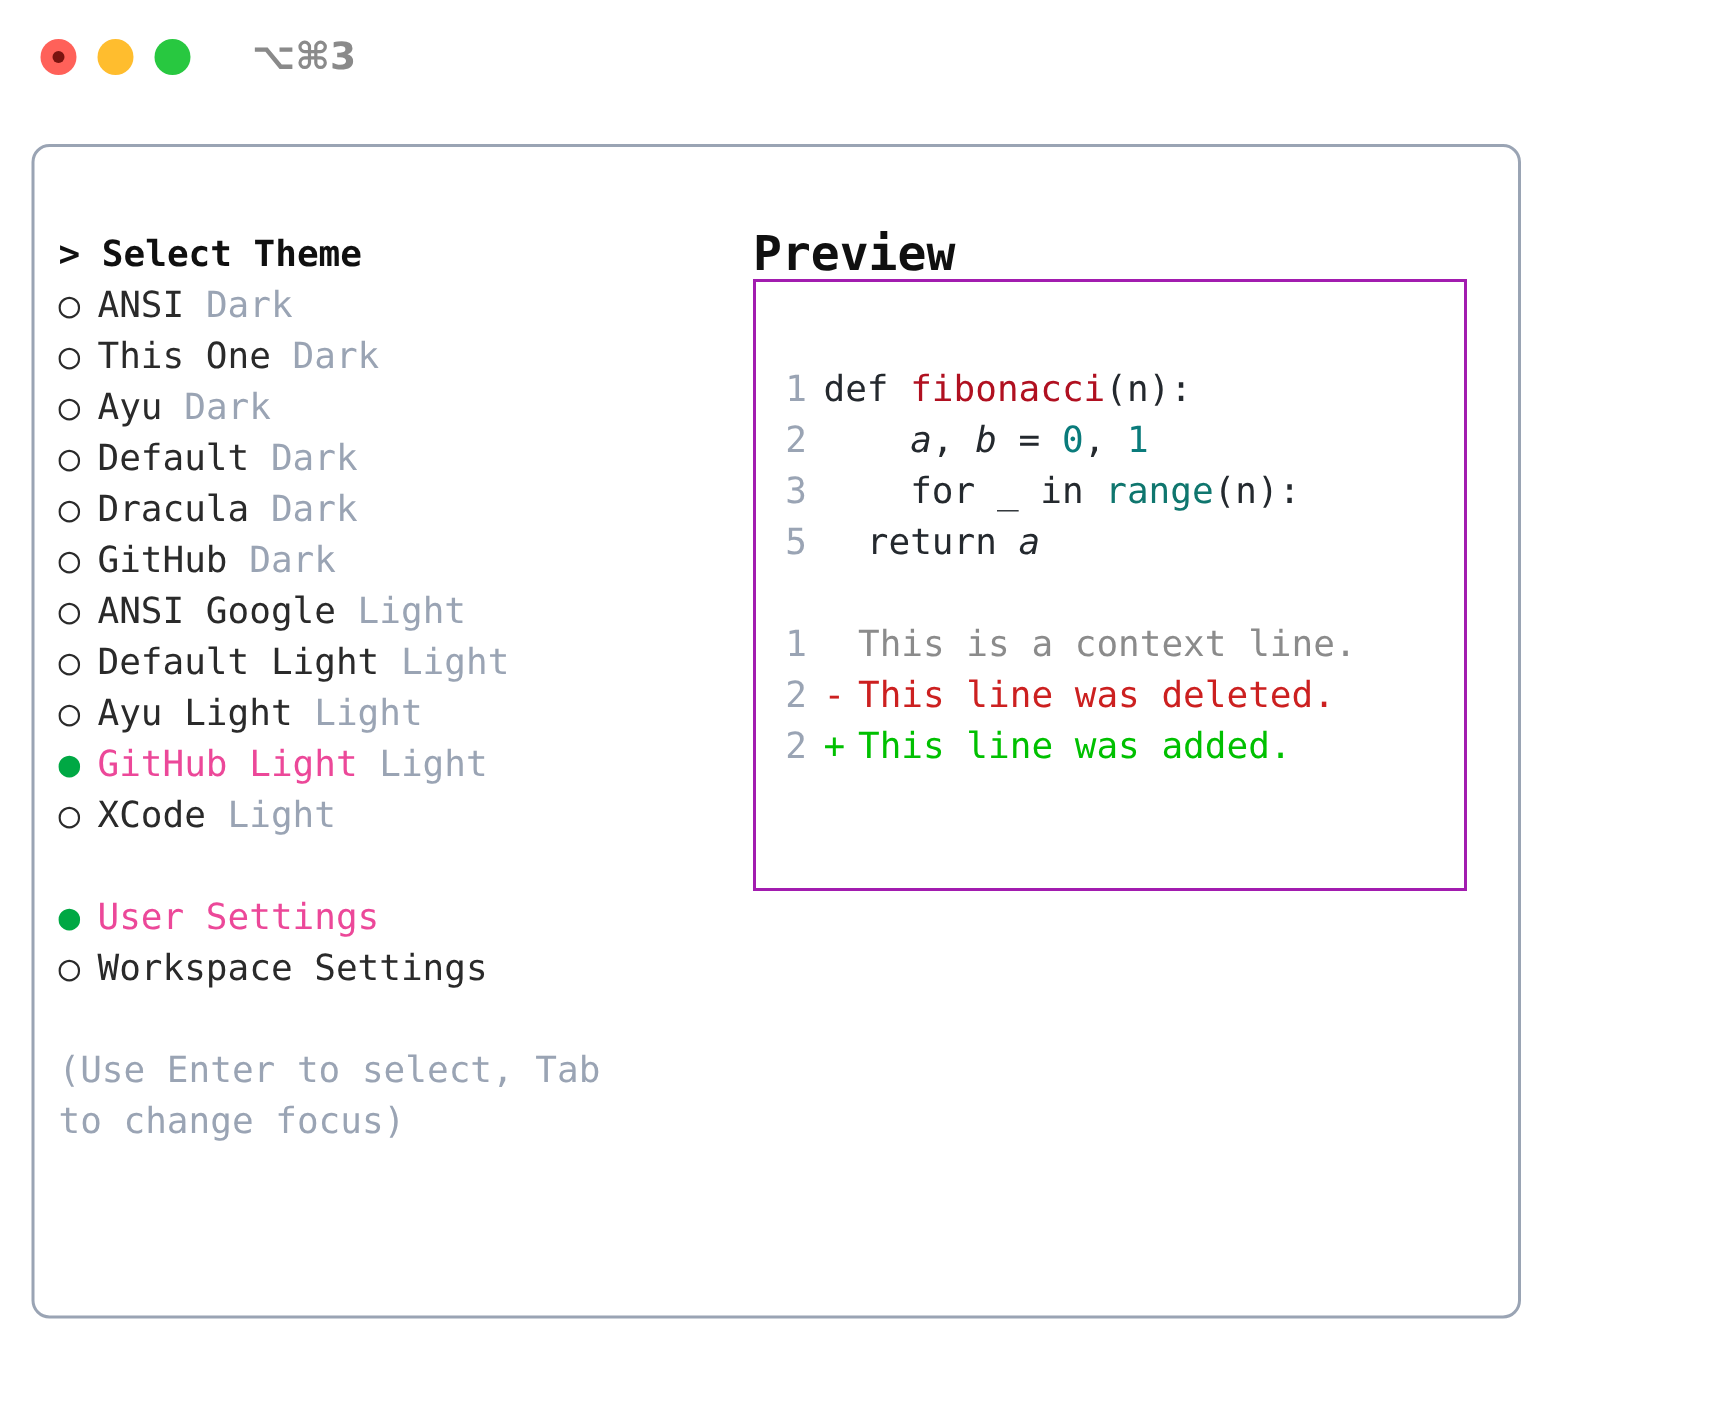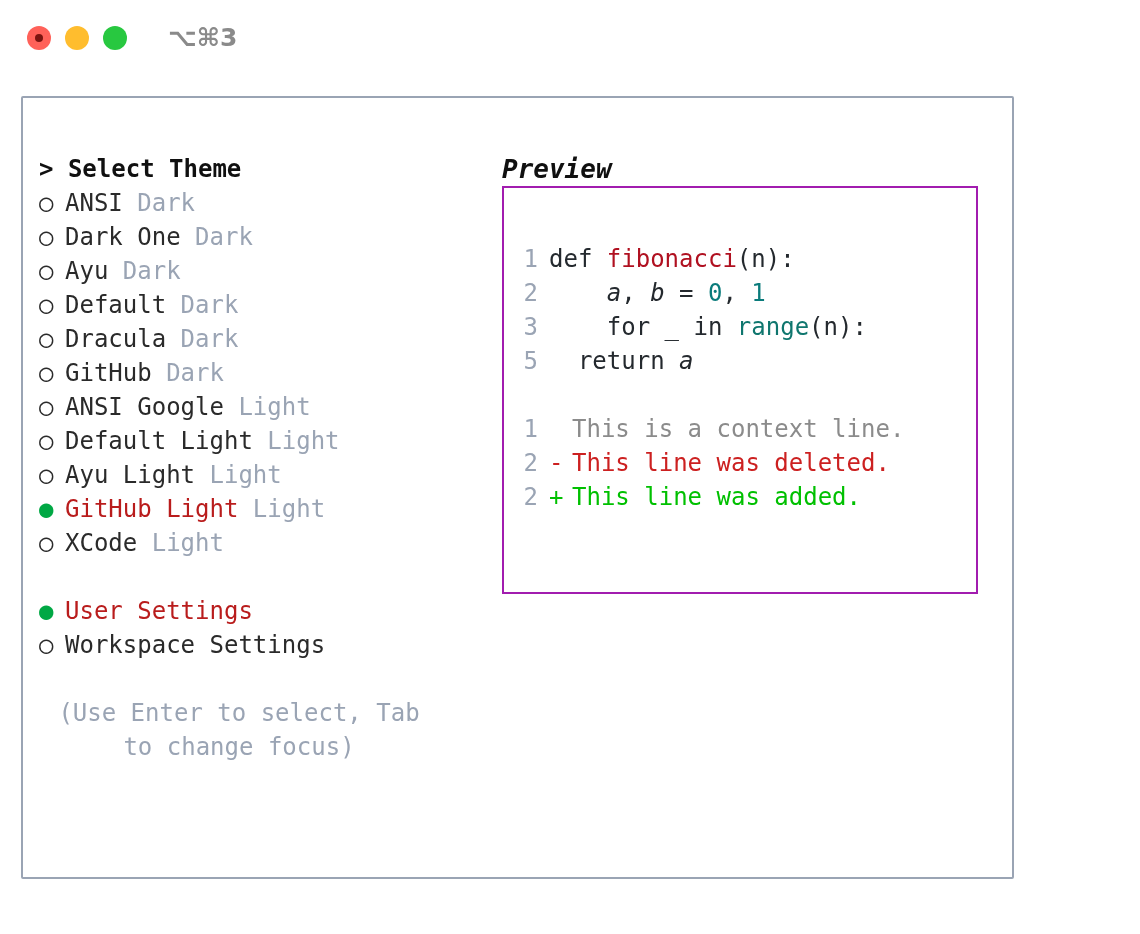--- a/index.html
+++ b/index.html
@@ -70,21 +70,21 @@
   }
 
   
   .panel {
     position: absolute;
     left: 21px;
     top: 96px;
     width: 993px;
     height: 783px;
     border: 2px solid #9aa4b4;
-    border-radius: 2px;
+    border-radius: 12px;
     box-sizing: border-box;
     background: #ffffff;
   }
 
   
   .left-col {
     position: absolute;
     left: 16px;
     top: 54px;
     width: 440px;
@@ -104,58 +104,56 @@
     line-height: 34px;
     color: #2a2a2a;
     white-space: pre;
   }
   .bullet {
     display: inline-block;
     width: 26px;
   }
   .bullet-off { color: #2a2a2a; }
   .bullet-on  { color: #00a844; }
-  .opt-label-on { color: #b91c1c; }
+  .opt-label-on { color: #ec4899; }
   .tag {
     color: #9aa4b4;
   }
 
   .section-title {
     font-size: 24px;
     line-height: 34px;
     color: #101010;
     white-space: pre;
     padding-left: 26px;
   }
 
   .spacer-sm { height: 34px; }
 
   .hint {
     font-size: 24px;
     line-height: 34px;
     color: #9aa4b4;
     width: 400px;
     white-space: pre-wrap;
-    text-align: center;
   }
 
   
   .right-col {
     position: absolute;
     left: 479px;
     top: 54px;
     width: 480px;
   }
   .preview-title {
-    font-size: 26px;
+    font-size: 32px;
     font-weight: bold;
     color: #101010;
     line-height: 34px;
     white-space: pre;
-    font-style: italic;
   }
   .preview-box {
     width: 476px;
     height: 408px;
     border: 2px solid #a21caf;
     box-sizing: border-box;
     background: #ffffff;
     position: relative;
   }
   .code-area {
@@ -204,21 +202,21 @@
   </div>
 
   <div class="panel">
 
     <div class="left-col">
 
       <div class="header-row"><span class="header-caret">&gt;</span><span> </span><span>Select Theme</span></div>
 
       <div id="theme-list">
           <div class="opt-row"><span class="bullet bullet-off">○</span><span>ANSI</span><span> </span><span class="tag">Dark</span></div>
-          <div class="opt-row"><span class="bullet bullet-off">○</span><span>Dark One</span><span> </span><span class="tag">Dark</span></div>
+          <div class="opt-row"><span class="bullet bullet-off">○</span><span>This One</span><span> </span><span class="tag">Dark</span></div>
           <div class="opt-row"><span class="bullet bullet-off">○</span><span>Ayu</span><span> </span><span class="tag">Dark</span></div>
           <div class="opt-row"><span class="bullet bullet-off">○</span><span>Default</span><span> </span><span class="tag">Dark</span></div>
           <div class="opt-row"><span class="bullet bullet-off">○</span><span>Dracula</span><span> </span><span class="tag">Dark</span></div>
           <div class="opt-row"><span class="bullet bullet-off">○</span><span>GitHub</span><span> </span><span class="tag">Dark</span></div>
           <div class="opt-row"><span class="bullet bullet-off">○</span><span>ANSI Google</span><span> </span><span class="tag">Light</span></div>
           <div class="opt-row"><span class="bullet bullet-off">○</span><span>Default Light</span><span> </span><span class="tag">Light</span></div>
           <div class="opt-row"><span class="bullet bullet-off">○</span><span>Ayu Light</span><span> </span><span class="tag">Light</span></div>
           <div class="opt-row"><span class="bullet bullet-on">●</span><span class="opt-label-on">GitHub Light</span><span> </span><span class="tag">Light</span></div>
           <div class="opt-row"><span class="bullet bullet-off">○</span><span>XCode</span><span> </span><span class="tag">Light</span></div>
         </div>

